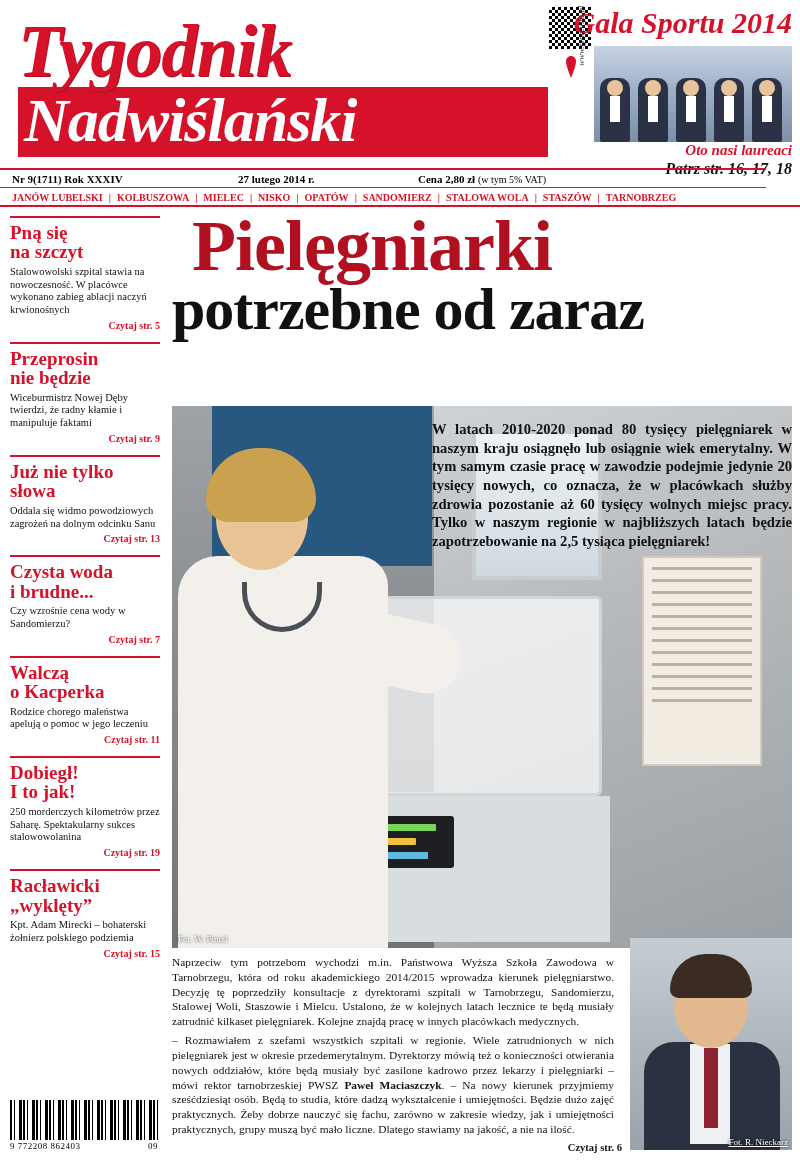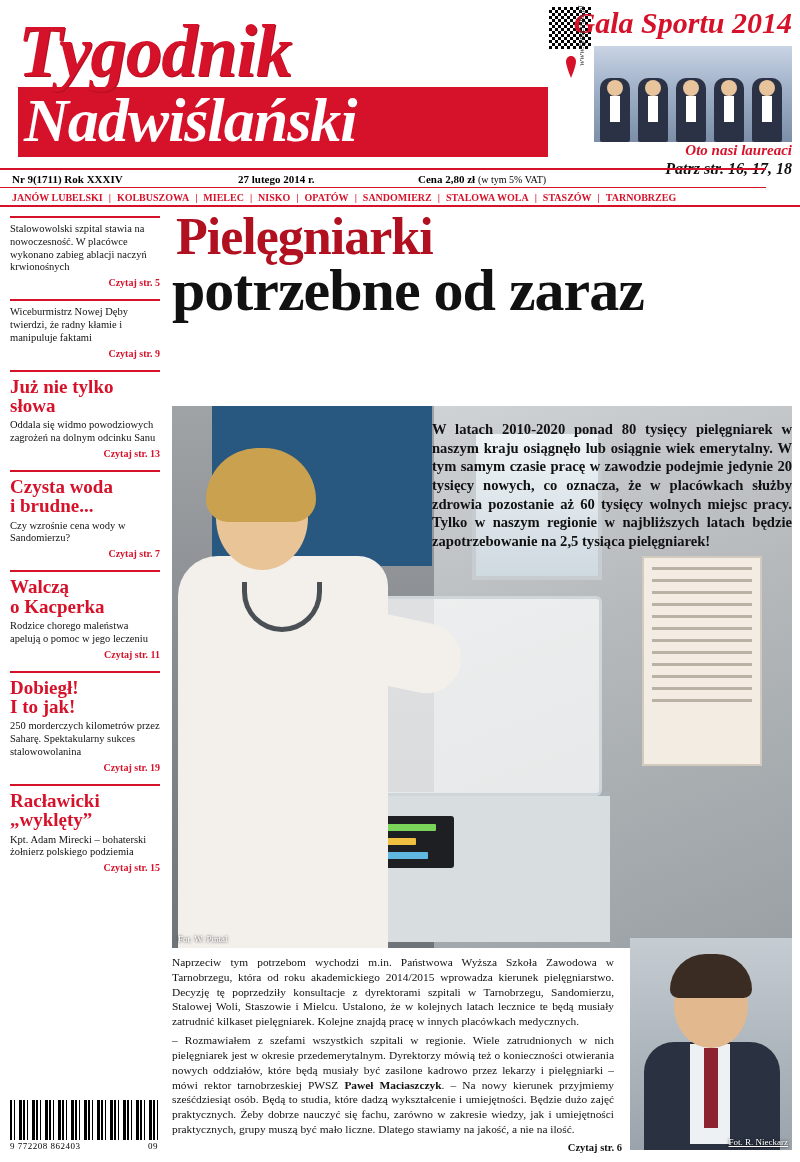--- a/index.html
+++ b/index.html
@@ -121,23 +121,23 @@
     height:40px; width:148px;
     background:repeating-linear-gradient(90deg,#000 0 2px,#fff 2px 4px,#000 4px 5px,#fff 5px 9px,#000 9px 12px,#fff 12px 13px);
   }
   .barcode .num { font-size:9px; letter-spacing:0.5px; margin-top:1px; }
 
   
   .headline {
     position:absolute; left:172px; top:212px; width:624px; height:190px;
   }
   .headline .h1 {
-    font-size:52px; font-weight:bold; color:#b01020;
+    font-size:72px; font-weight:bold; color:#b01020;
     font-family:"Liberation Serif", serif; line-height:0.95;
-    letter-spacing:-1px; margin-left:4px;
+    letter-spacing:-1px; margin-left:20px;
   }
   .headline .h2 {
     font-size:60px; font-weight:bold; color:#111;
     font-family:"Liberation Serif", serif; line-height:0.98;
     letter-spacing:-1px; text-align:left; padding-right:4px;
   }
 
   
   .lead {
     position:absolute; left:432px; top:420px; width:360px;
@@ -333,26 +333,28 @@
       <span class="sep">|</span>
     <span>STASZÓW</span>
       <span class="sep">|</span>
     <span>TARNOBRZEG</span>
   </div>
 
   <div class="leftcol">
 
     <div class="teaser">
       <div class="rule"></div>
+      <h3>Pną się<br>na szczyt</h3>
       <p>Stalowowolski szpital stawia na nowoczesność. W placówce wykonano zabieg ablacji naczyń krwionośnych</p>
       <div class="more">Czytaj str. 5</div>
     </div>
 
     <div class="teaser">
       <div class="rule"></div>
+      <h3>Przeprosin<br>nie będzie</h3>
       <p>Wiceburmistrz Nowej Dęby twierdzi, że radny kłamie i manipuluje faktami</p>
       <div class="more">Czytaj str. 9</div>
     </div>
 
     <div class="teaser">
       <div class="rule"></div>
       <h3>Już nie tylko<br>słowa</h3>
       <p>Oddala się widmo powodziowych zagrożeń na dolnym odcinku Sanu</p>
       <div class="more">Czytaj str. 13</div>
     </div>

